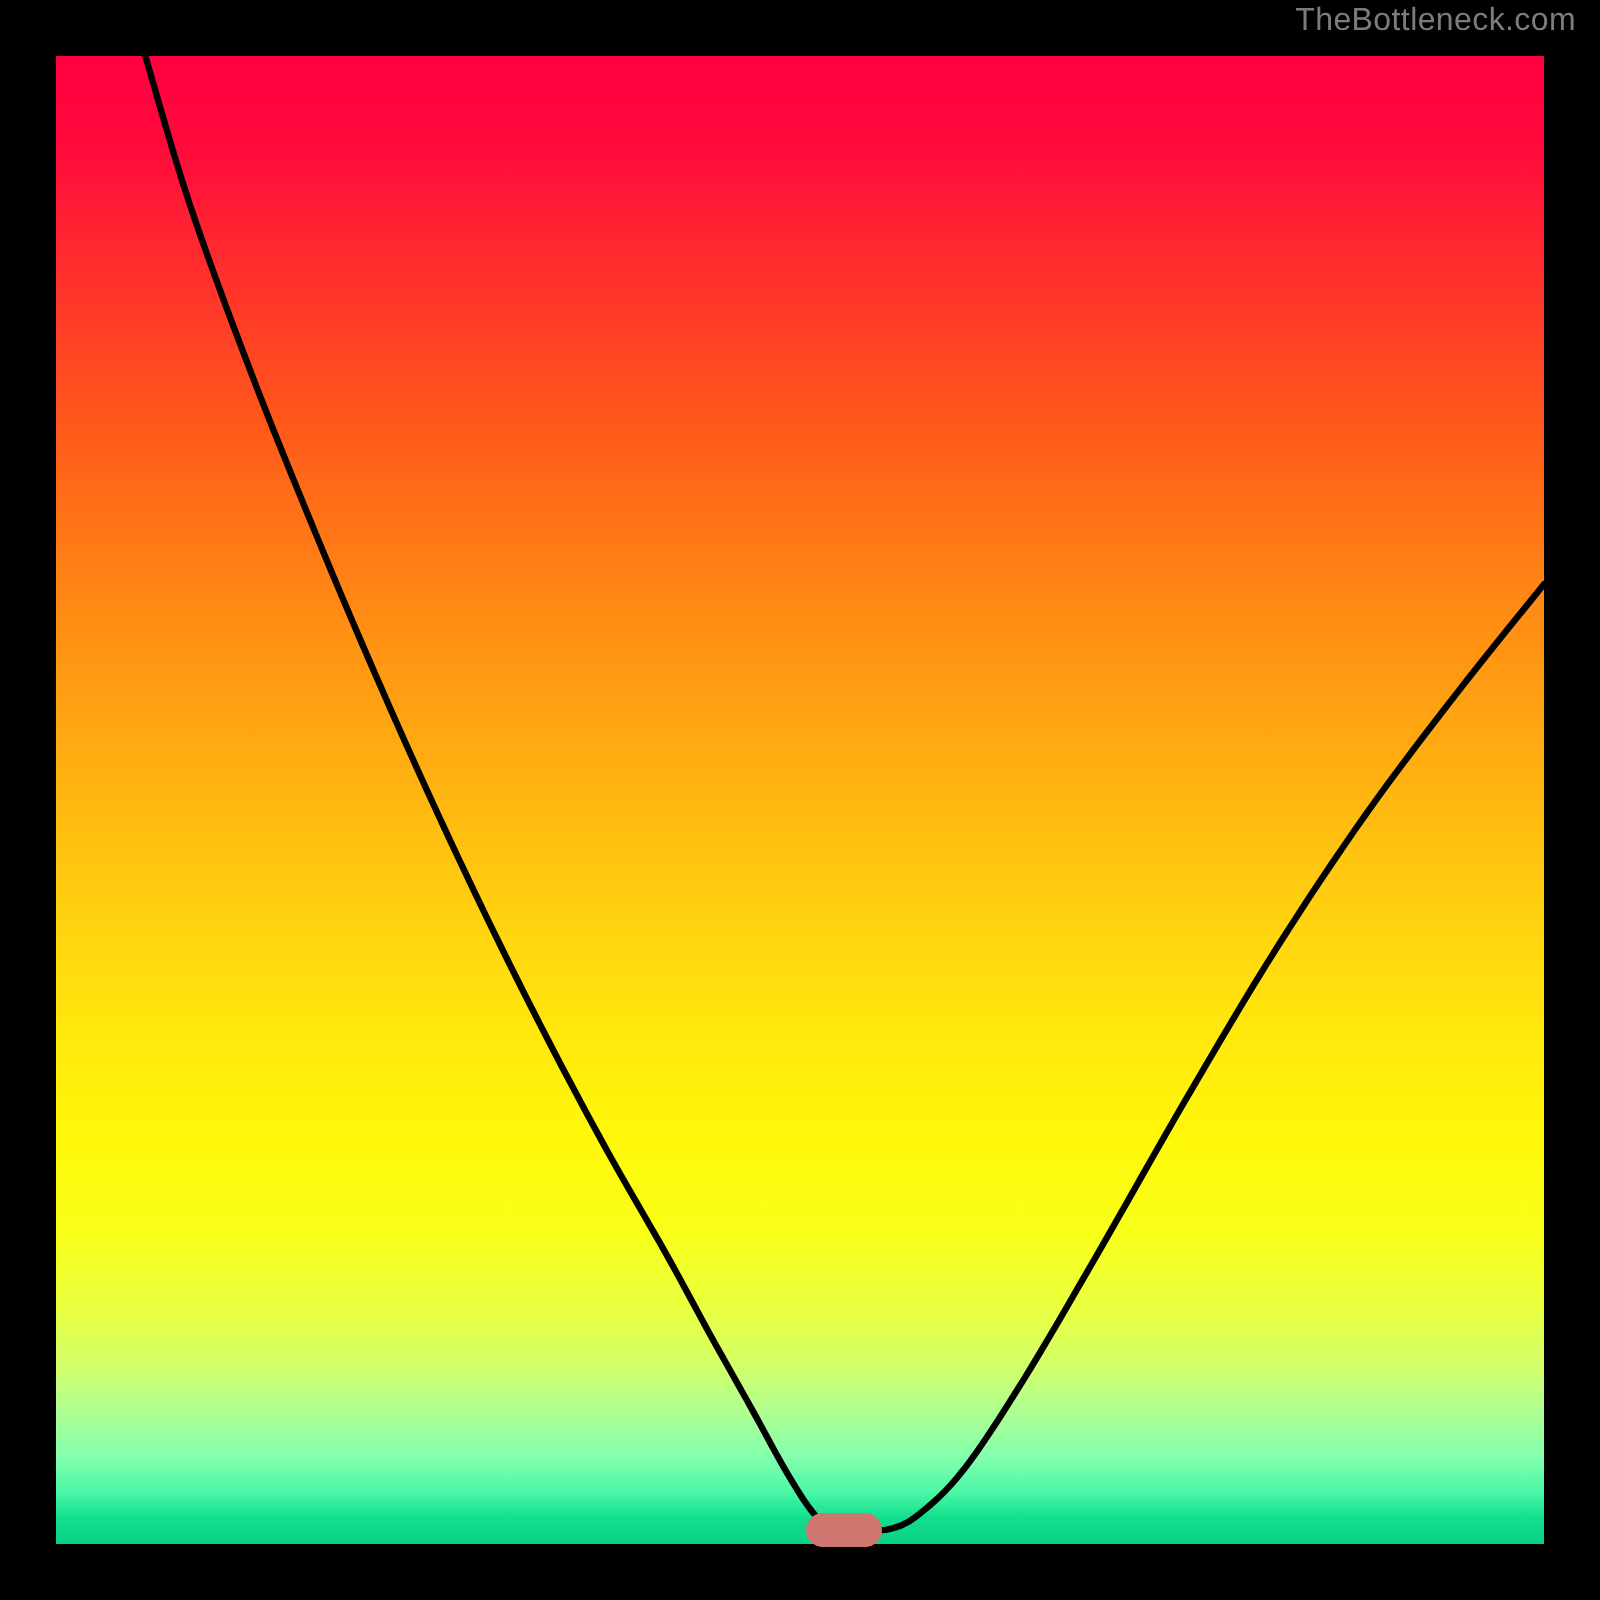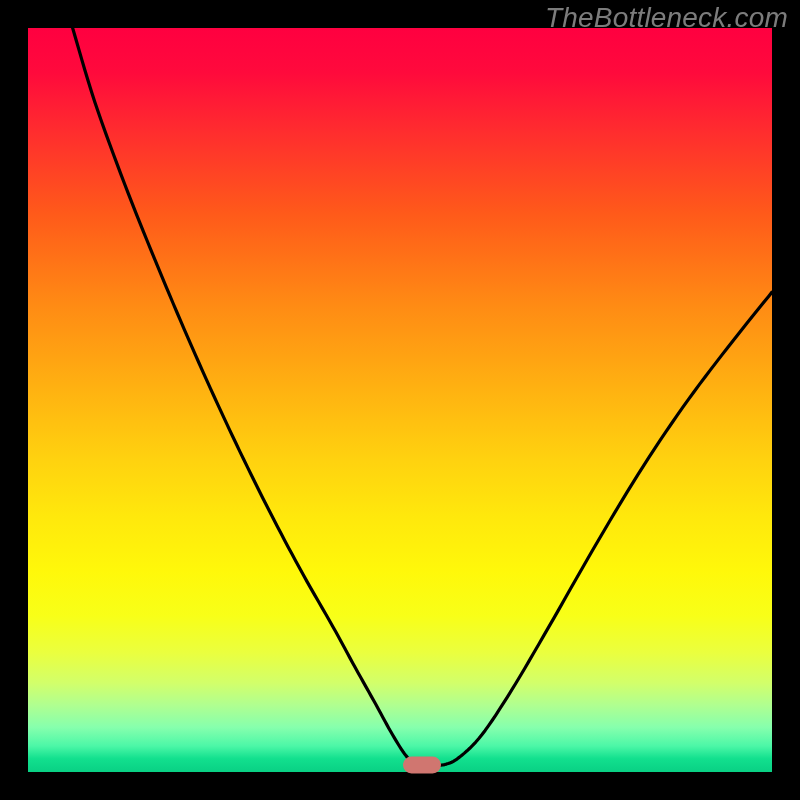--- a/index.html
+++ b/index.html
@@ -17,25 +17,24 @@
     top: 0;
     width: 800px;
     height: 800px;
     background: #000;
   }
   .watermark {
     position: absolute;
     top: 2px;
     right: 12px;
     color: #7c7c7c;
-    font-size: 28px;
+    font-size: 16px;
     font-weight: 500;
     letter-spacing: 0.2px;
     z-index: 50;
-    font-style: italic;
   }
   .plot {
     position: absolute;
     left: 28px;
     top: 28px;
     width: 744px;
     height: 744px;
     z-index: 10;
   }
   .gradient {

